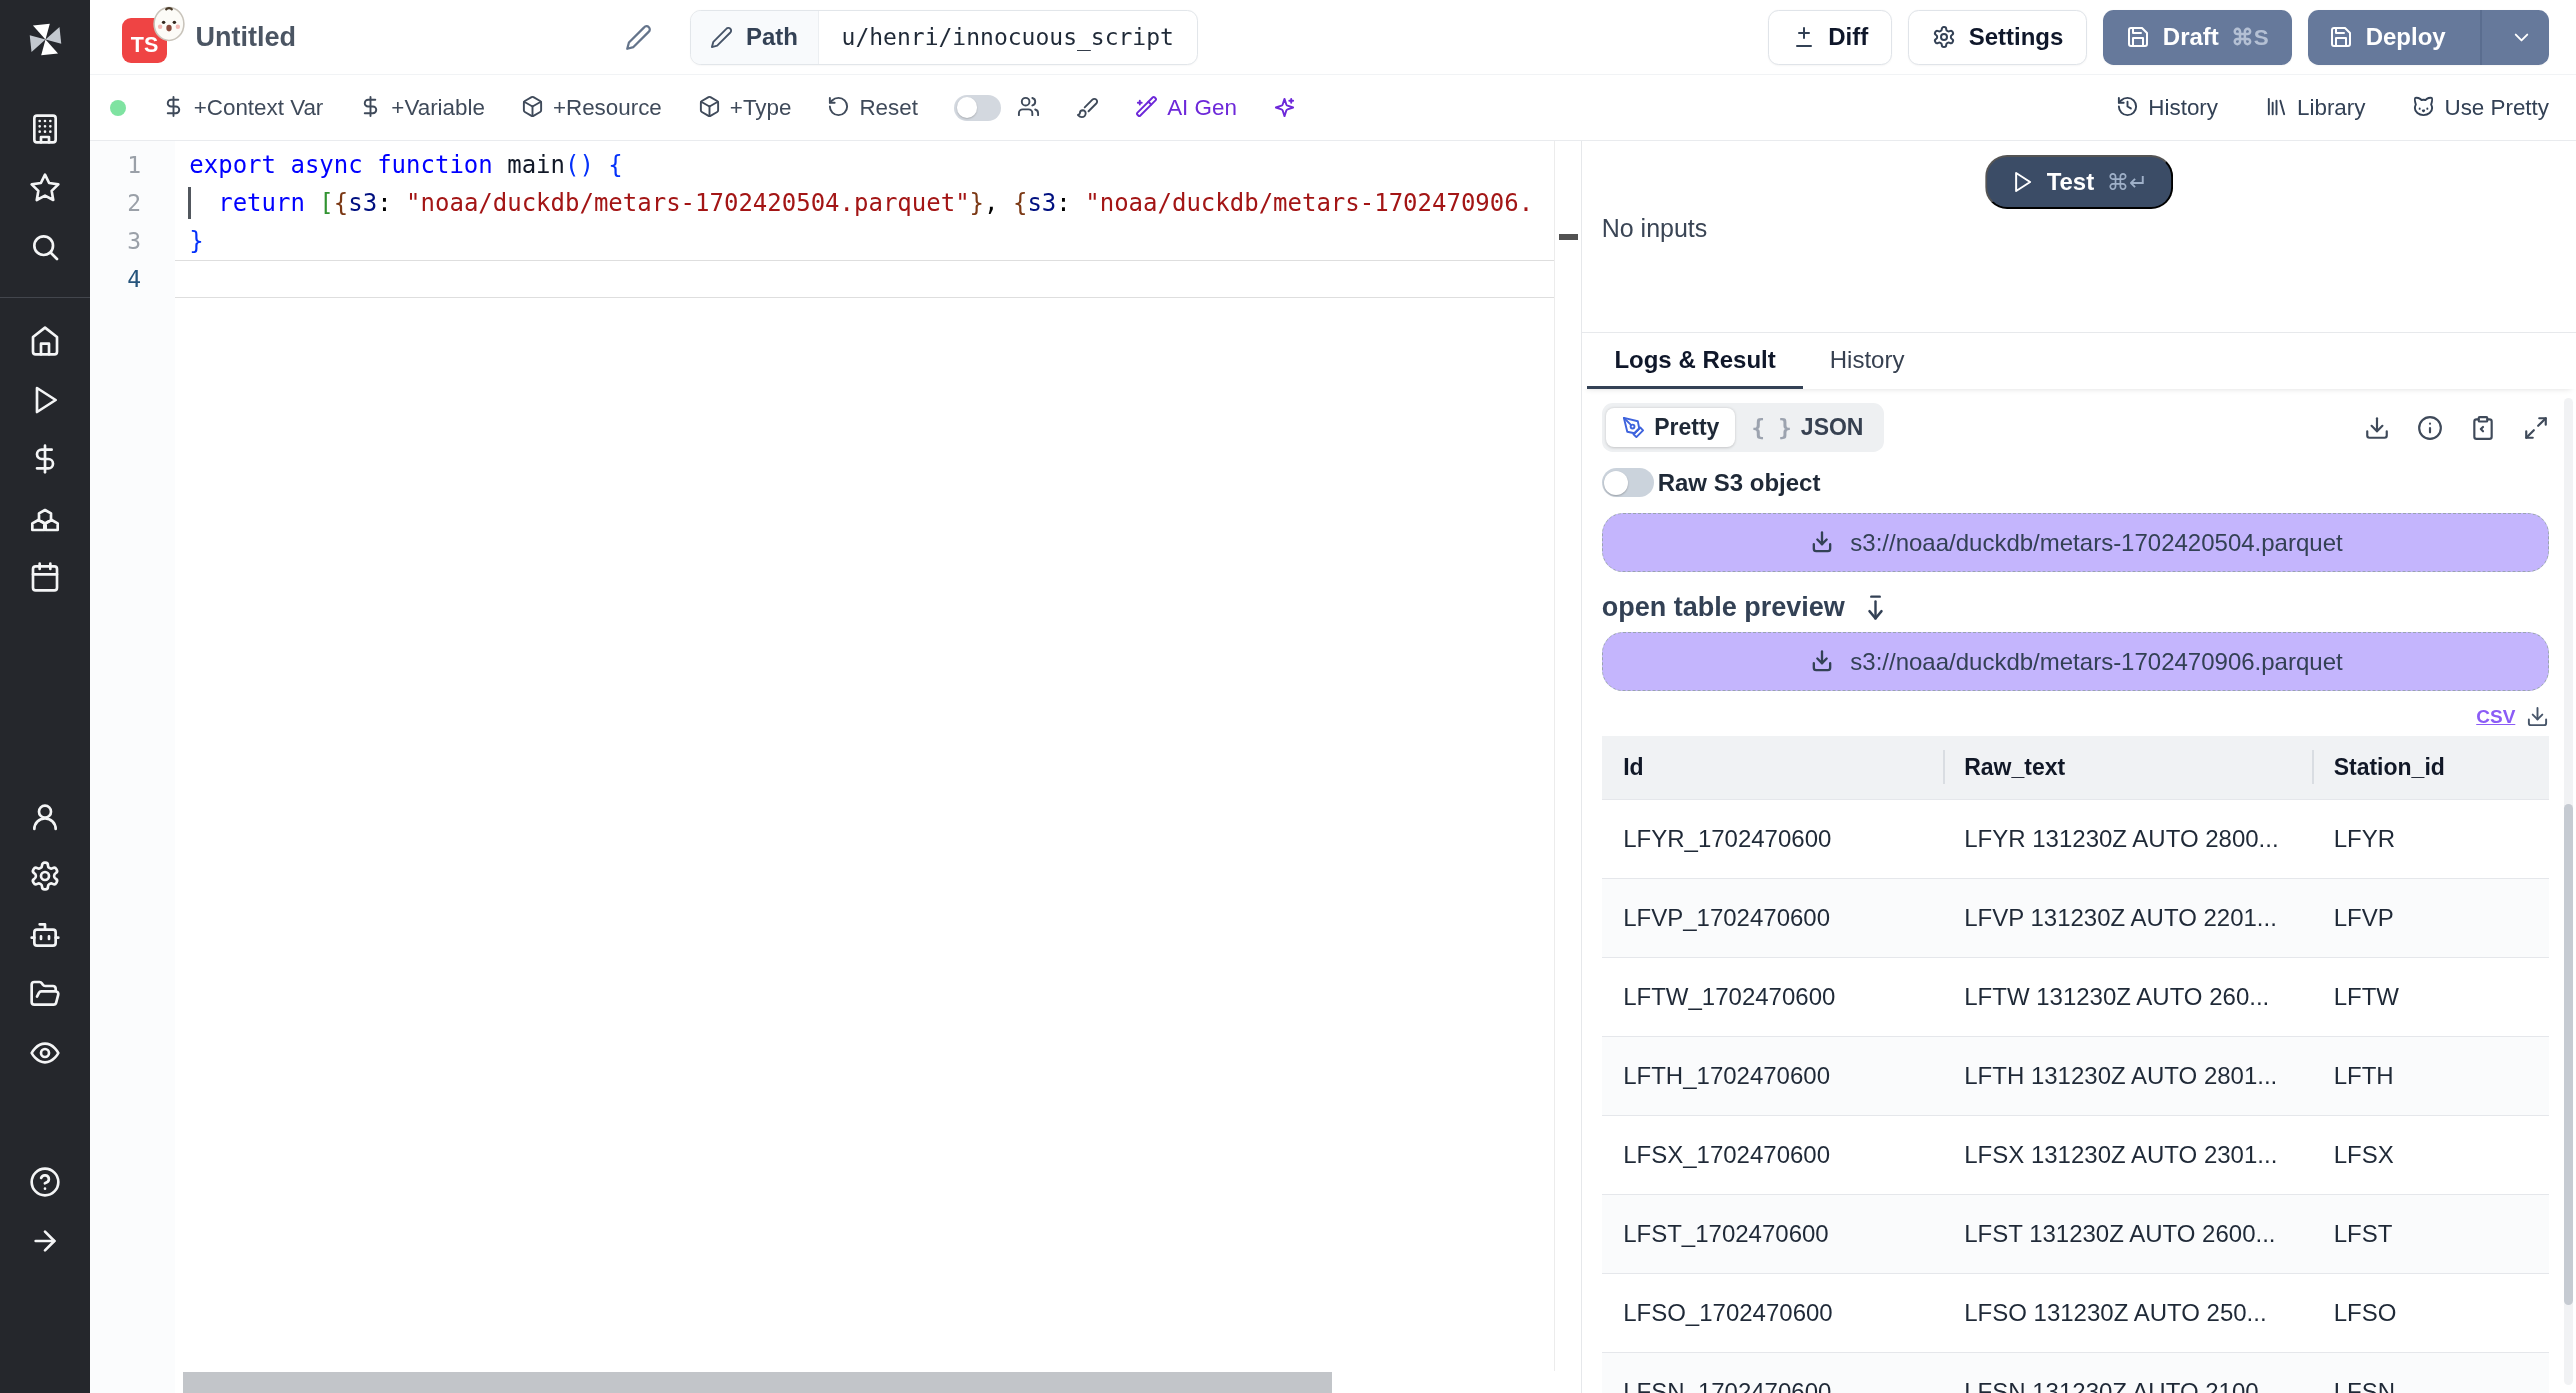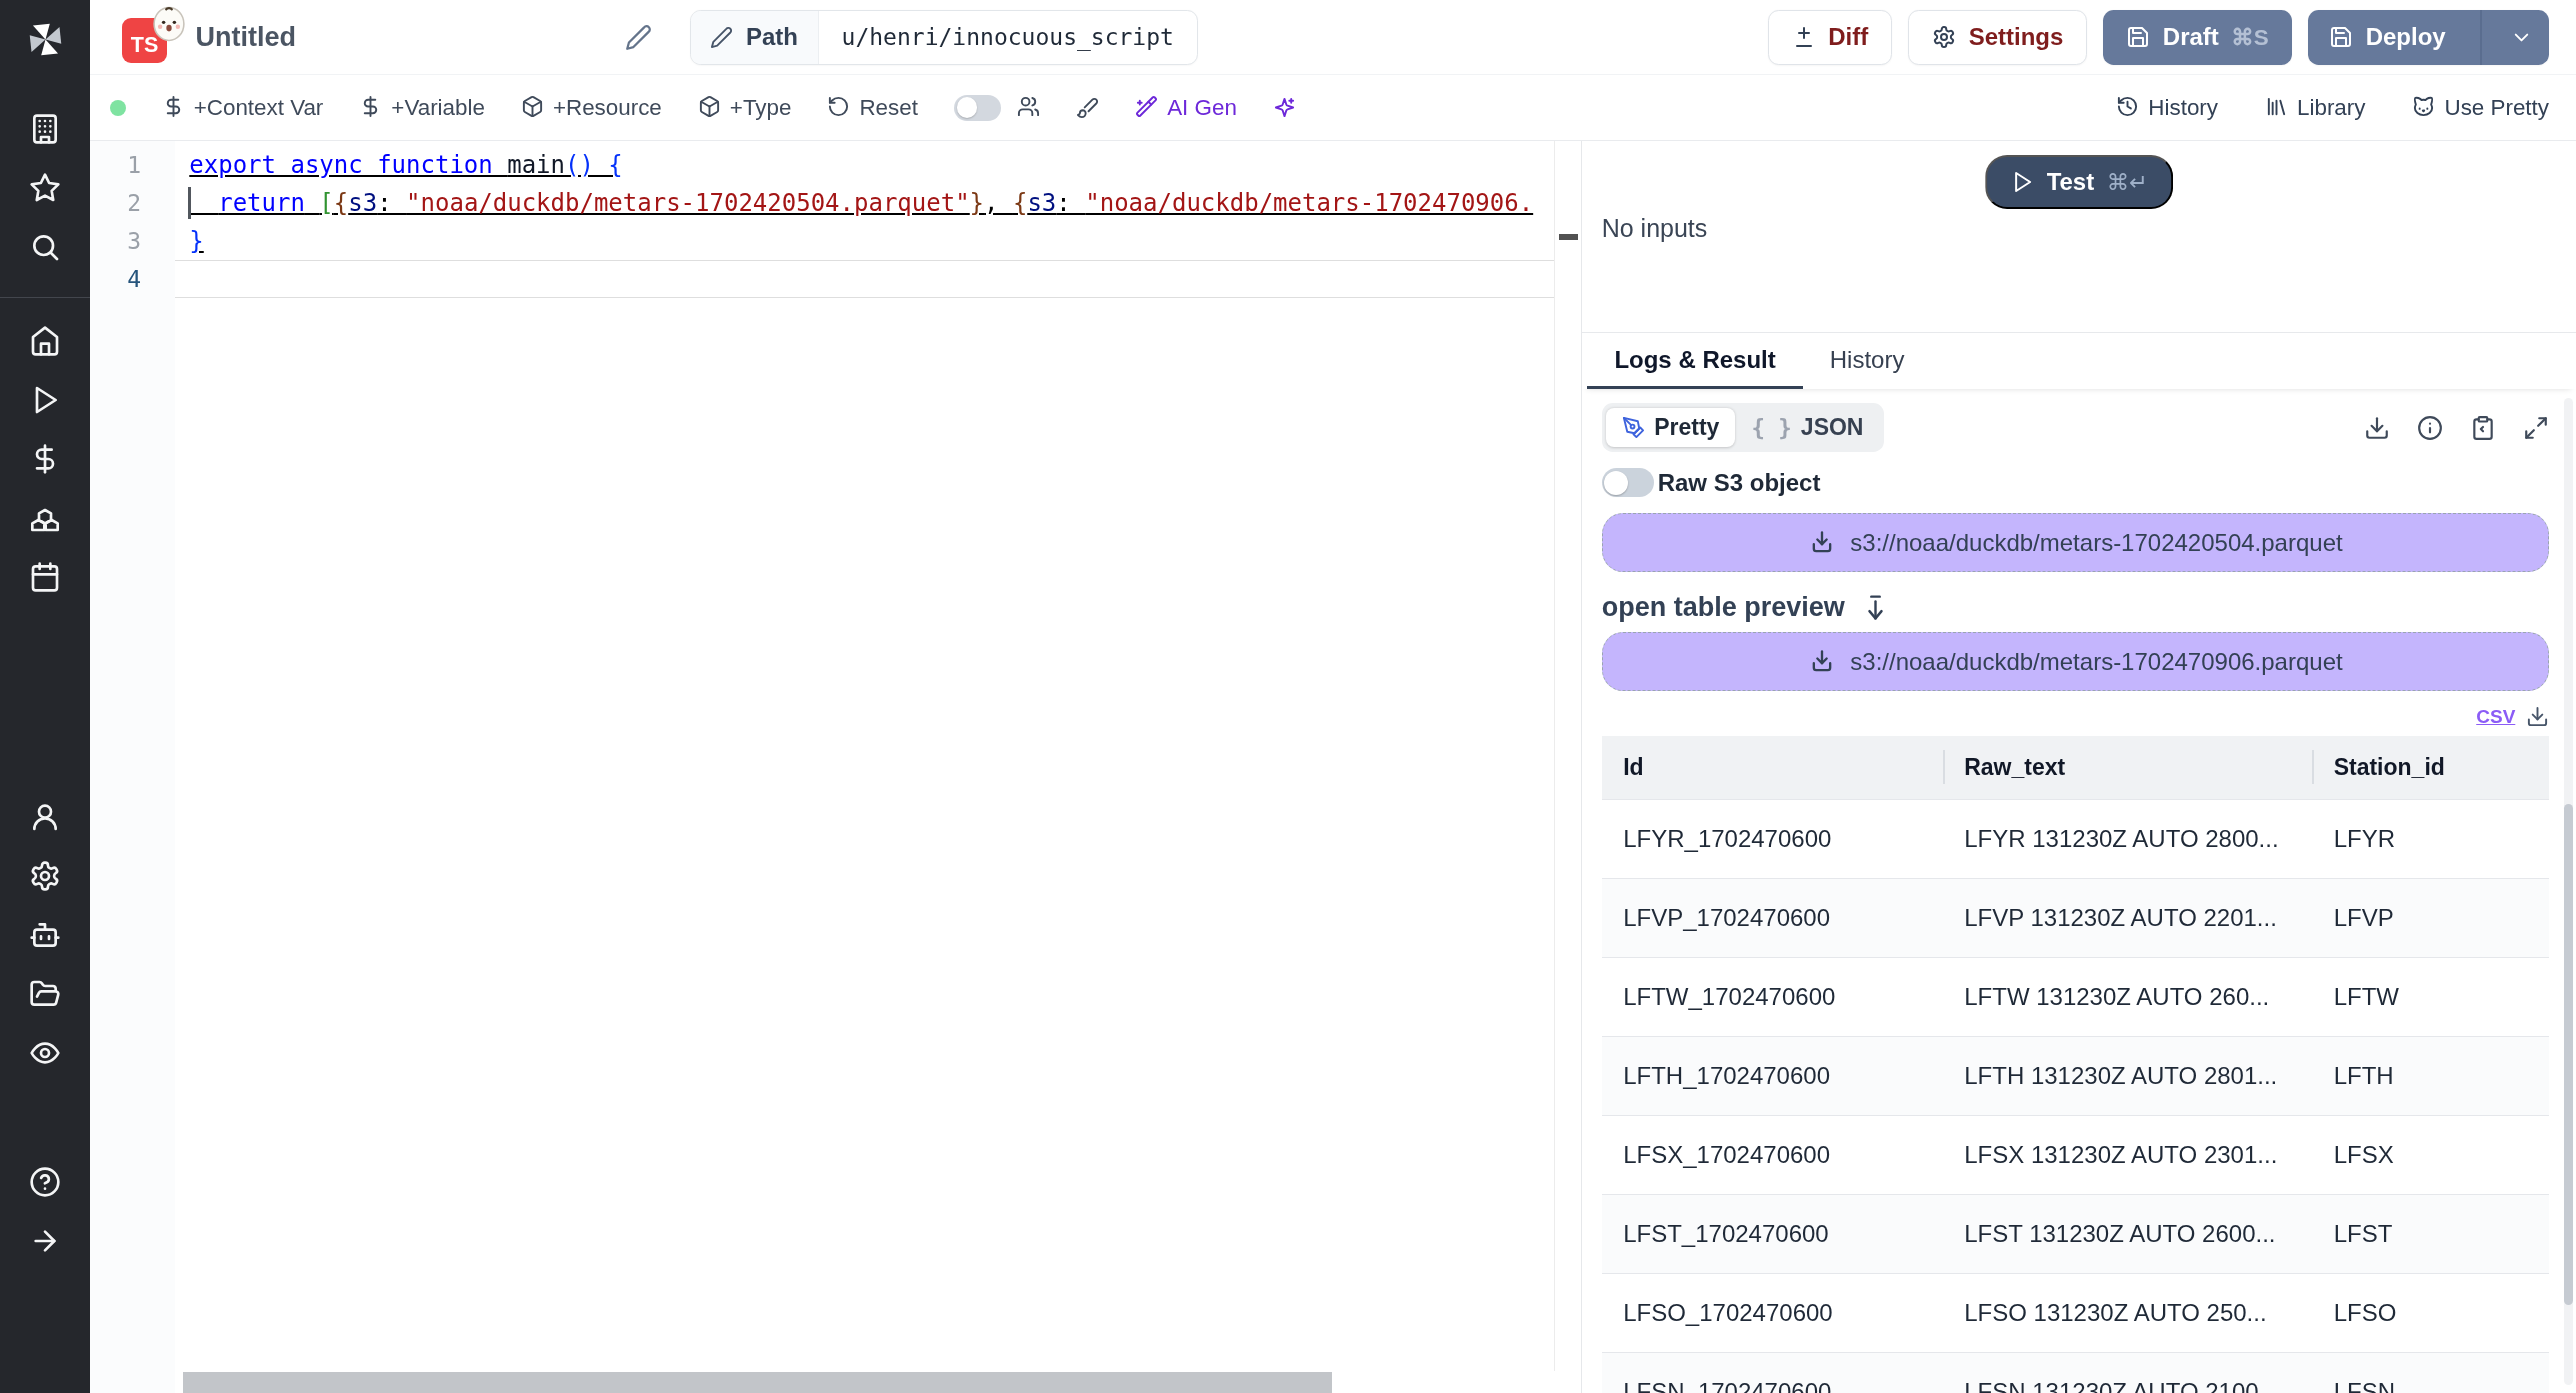--- a/index.html
+++ b/index.html
@@ -36,21 +36,21 @@
                border-radius:10.7px; overflow:hidden; margin-left:38px; background:#fff;
                box-shadow:0 0.9px 1.8px rgba(0,0,0,.03); }
   .path-left { display:flex; align-items:center; gap:12.5px; background:#f8fafc;
                padding:0 19.7px; border-right:0.9px solid #eceff2; }
   .path-left svg { width:23px; height:23px; color:#475569; }
   .path-label { font-size:24px; font-weight:600; color:#334155; }
   .path-value { display:flex; align-items:center; padding:4px 23px; font-size:23px;
                 color:#1f2937; font-family:"DejaVu Sans Mono", monospace; min-width:295px; }
   .tb-btn { display:flex; align-items:center; gap:12.5px; height:55px; padding:0 23px;
             border:0.9px solid #e0e4e9; border-radius:10.7px; background:#fff; cursor:pointer;
-            font-size:24px; font-weight:600; color:#7f1d1d; margin-left:16px;
+            font-size:24px; font-weight:600; color:#0f172a; margin-left:16px;
             box-shadow:0 0.9px 1.8px rgba(0,0,0,.04); }
   .tb-btn svg { width:24px; height:24px; color:#334155; }
   .tb-btn-dark { background:#66799b; border:none; color:#fff; }
   .tb-btn-dark svg { color:#fff; }
   .kbd-dim { color:#b4c0d4; font-weight:600; font-size:22.4px; }
   .deploy-split { display:flex; align-items:stretch; padding:0; overflow:hidden; }
   .deploy-main { display:flex; align-items:center; gap:12.5px; padding:0 21.5px; }
   .deploy-sep { width:1.8px; background:#5a6d8f; }
   .deploy-caret { display:flex; align-items:center; padding:0 16px; }
   .deploy-caret svg { width:23px; height:23px; }
@@ -75,21 +75,21 @@
   .workspace { flex:1; display:flex; min-height:0; }
 
   
   .editor { width:1491px; position:relative; background:#fff; overflow:hidden; flex-shrink:0; }
   .gutter { position:absolute; left:0; top:0; bottom:0; width:85px; background:#fbfcfd; }
   .gutter .ln { height:38px; line-height:38px; text-align:right; padding-right:34px;
                 font-family:"DejaVu Sans Mono", monospace; font-size:23px; color:#9aa0a8; }
   .gutter { padding-top:5.4px; }
   .gutter .ln.active { color:#26547c; }
   .code-area { position:absolute; left:85px; right:27px; top:0; bottom:23px;
-               padding-top:5.4px; overflow:hidden; cursor:text;text-decoration:underline; }
+               padding-top:5.4px; overflow:hidden; cursor:text; }
   .code-line { height:38px; line-height:38px; white-space:pre; padding-left:14.3px;
                font-family:"DejaVu Sans Mono", monospace; font-size:24px; color:#000; }
   .code-line.current { border-top:1.8px solid #dedede; border-bottom:1.8px solid #dedede;
                        height:38px; line-height:34px; }
   .tk.kw { color:#0000ff; } .tk.fn { color:#111827; } .tk.b1 { color:#0431fa; }
   .tk.b2 { color:#319331; } .tk.b3 { color:#7b3814; } .tk.prop { color:#001080; }
   .tk.str { color:#a31515; } .tk.pl { color:#000000; }
   .caret { position:absolute; left:98px; top:46px; width:2.7px; height:32px; background:#52575e; }
   .scroll-col { position:absolute; right:0; top:0; bottom:23px; width:27px;
                 border-left:0.9px solid #ececec; }

